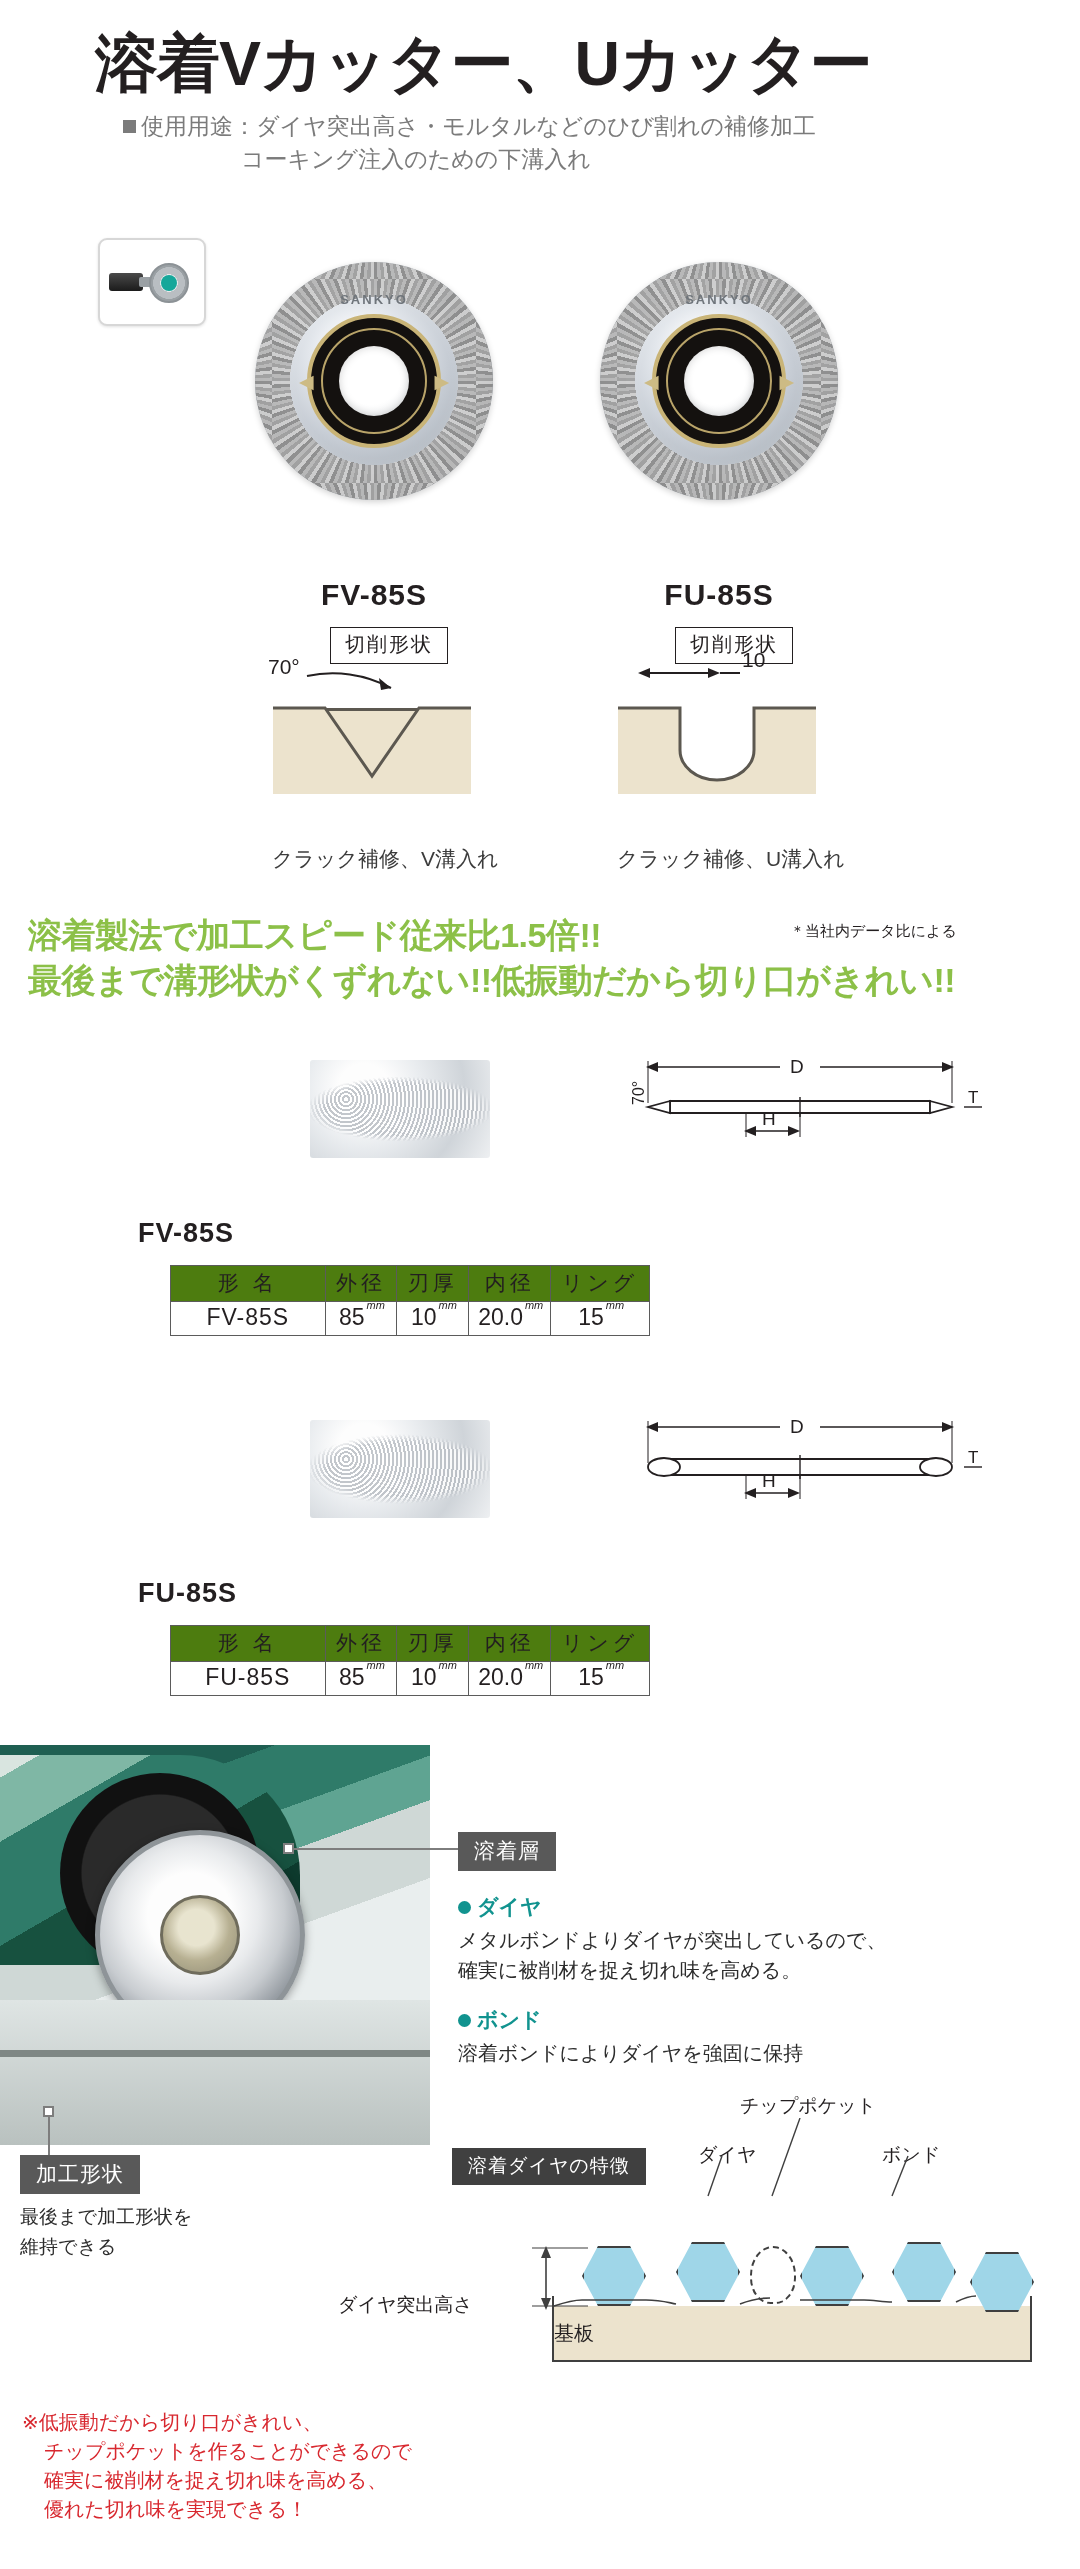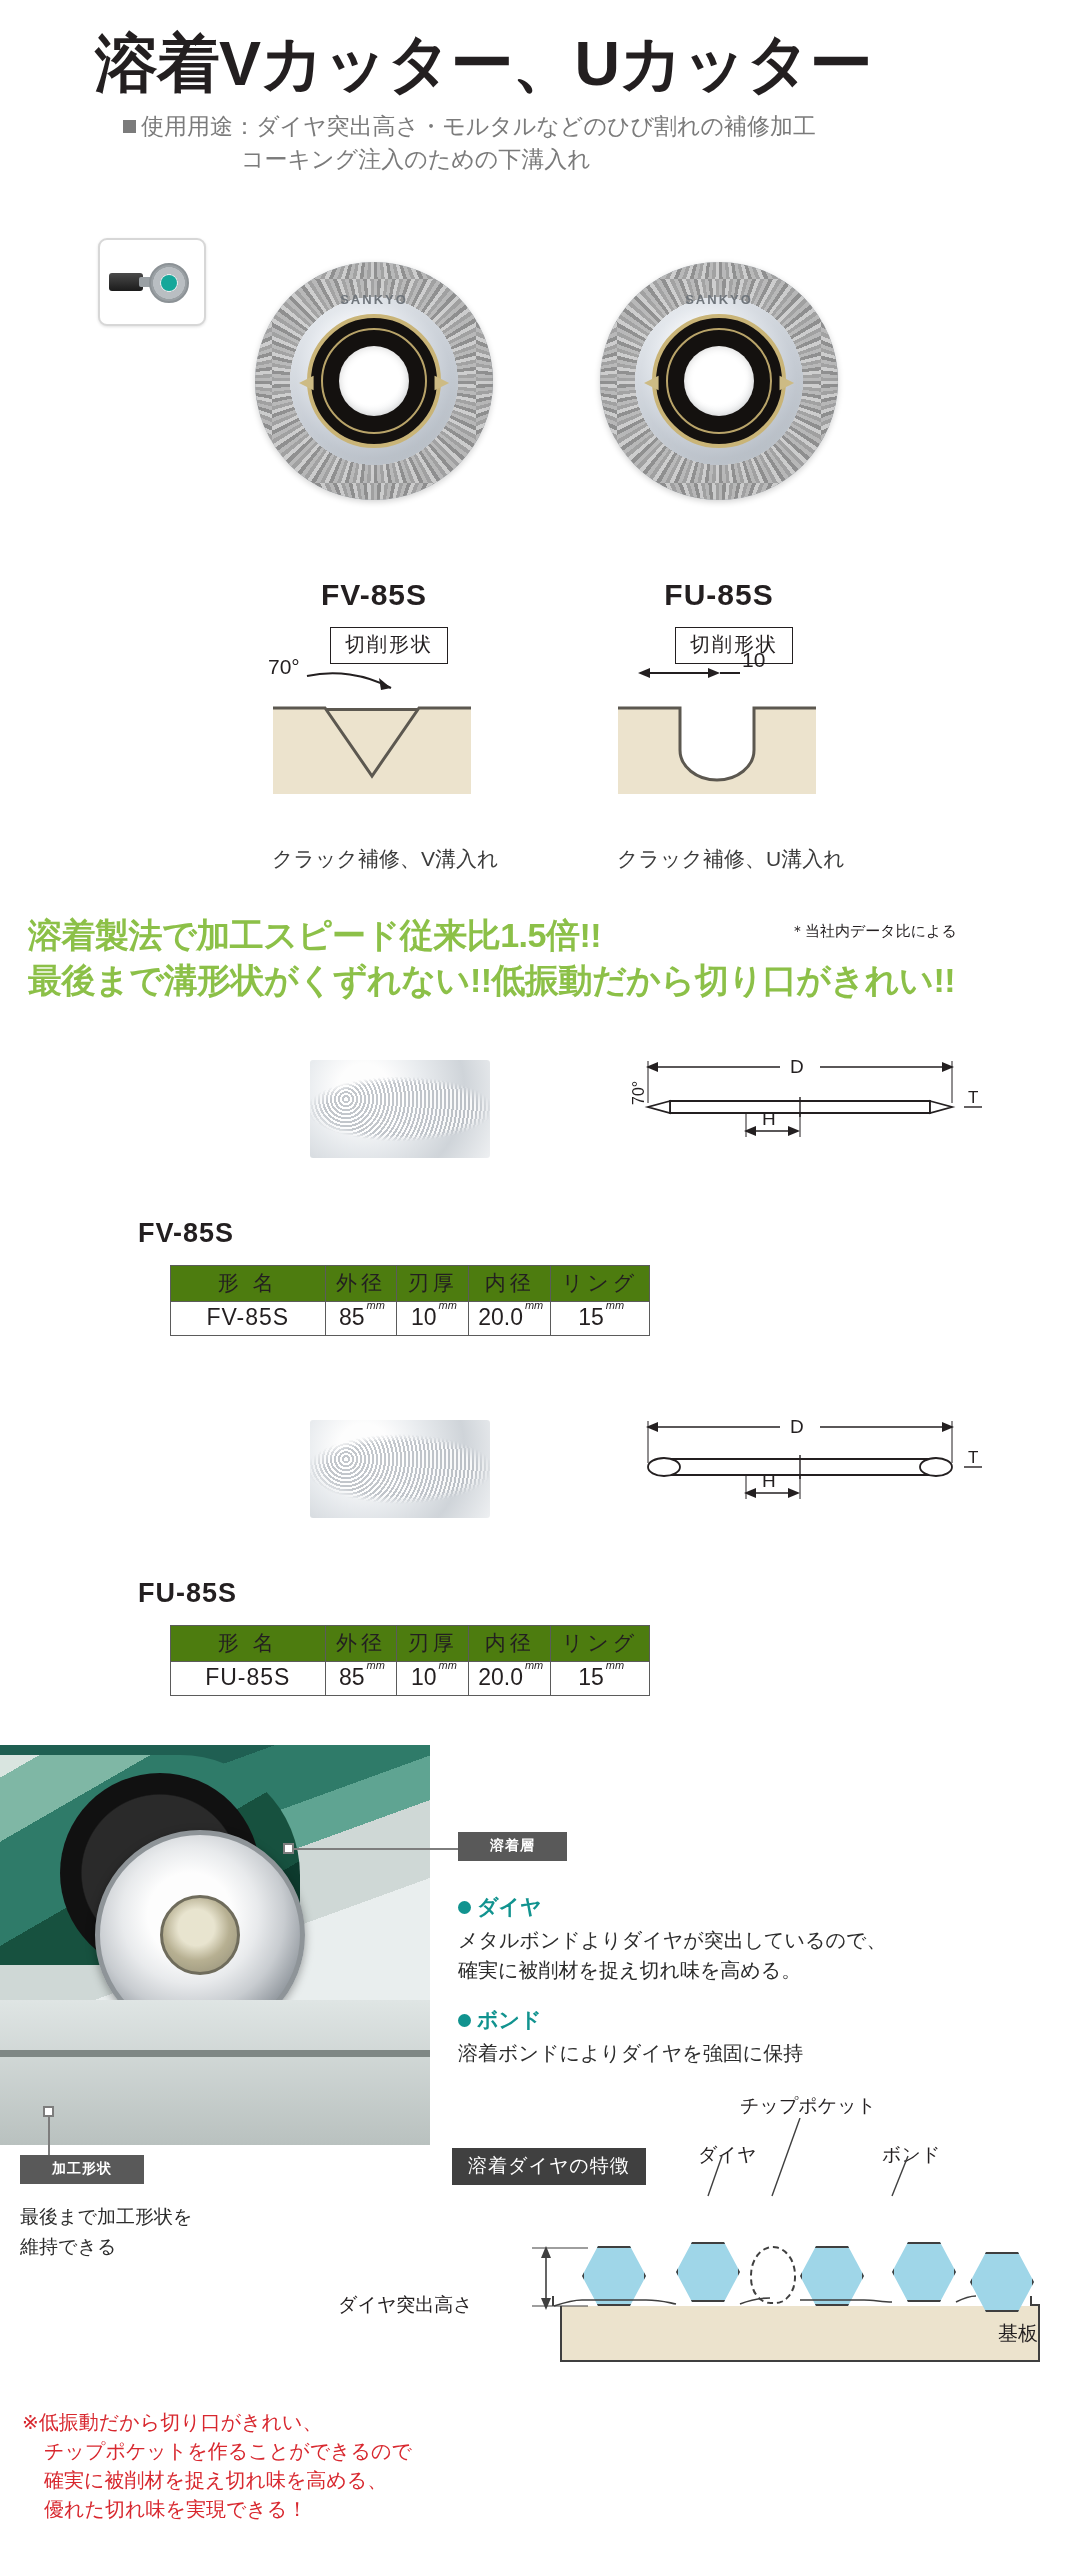--- a/index.html
+++ b/index.html
@@ -193,22 +193,22 @@
   }
   .photo-bottom .floor {
     position:absolute; left:0; bottom:0; width:430px; height:145px;
     background: linear-gradient(#dfe5e4, #b9c1bf);
   }
   .photo-bottom .groove {
     position:absolute; left:0; bottom:88px; width:430px; height:7px; background:#7f8785;
   }
 
   .callout {
-    position:absolute; background:#595959; color:#fff; font-size:14px;
-    padding:5px 32px 6px; letter-spacing:1px; white-space:nowrap;font-weight:bold;
+    position:absolute; background:#595959; color:#fff; font-size:21px;
+    padding:5px 16px 6px; letter-spacing:1px; white-space:nowrap;
   }
   .leader { position:absolute; background:#7d7d7d; }
   .leader-dot {
     position:absolute; width:11px; height:11px; background:#fff; border:2px solid #7d7d7d;
   }
 
   .bullet-head {
     position:absolute; font-size:21px; color:#11938f; font-weight:bold; white-space:nowrap;
   }
   .bullet-head .dot {
@@ -467,21 +467,21 @@
   <div class="dia-lab" style="left:338px; top:2292px;">ダイヤ突出高さ</div>
 
   <svg width="420" height="90" style="position:absolute;left:660px;top:2118px;">
     <line x1="140" y1="0" x2="112" y2="78" stroke="#3f3f3f" stroke-width="1.4"></line>
     <line x1="62" y1="38" x2="48" y2="78" stroke="#3f3f3f" stroke-width="1.4"></line>
     <line x1="248" y1="38" x2="232" y2="78" stroke="#3f3f3f" stroke-width="1.4"></line>
   </svg>
 
   <div style="position:absolute; left:470px; top:2196px; width:600px; height:175px;">
 
-    <div style="position:absolute; left:82px; top:108px; width:480px; height:58px; background:#ece3cd; border:2px solid #3f3f3f; display:flex; align-items:center; justify-content:flex-end; font-size:20px;margin-left:8px;">
+    <div style="position:absolute; left:82px; top:108px; width:480px; height:58px; background:#ece3cd; border:2px solid #3f3f3f; display:flex; align-items:center; justify-content:flex-start; font-size:20px;">
       <span>基板</span>
     </div>
 
     <div style="position:absolute; left:82px; top:100px; width:480px; height:10px; background:#ffffff; border-left:2px solid #3f3f3f; border-right:2px solid #3f3f3f;"></div>
 
     <div class="hex" style="left:112px; top:50px;"></div>
     <div class="hex" style="left:206px; top:46px;"></div>
     <div class="hex" style="left:330px; top:50px;"></div>
     <div class="hex" style="left:422px; top:46px;"></div>
     <div class="hex" style="left:500px; top:56px;"></div>

